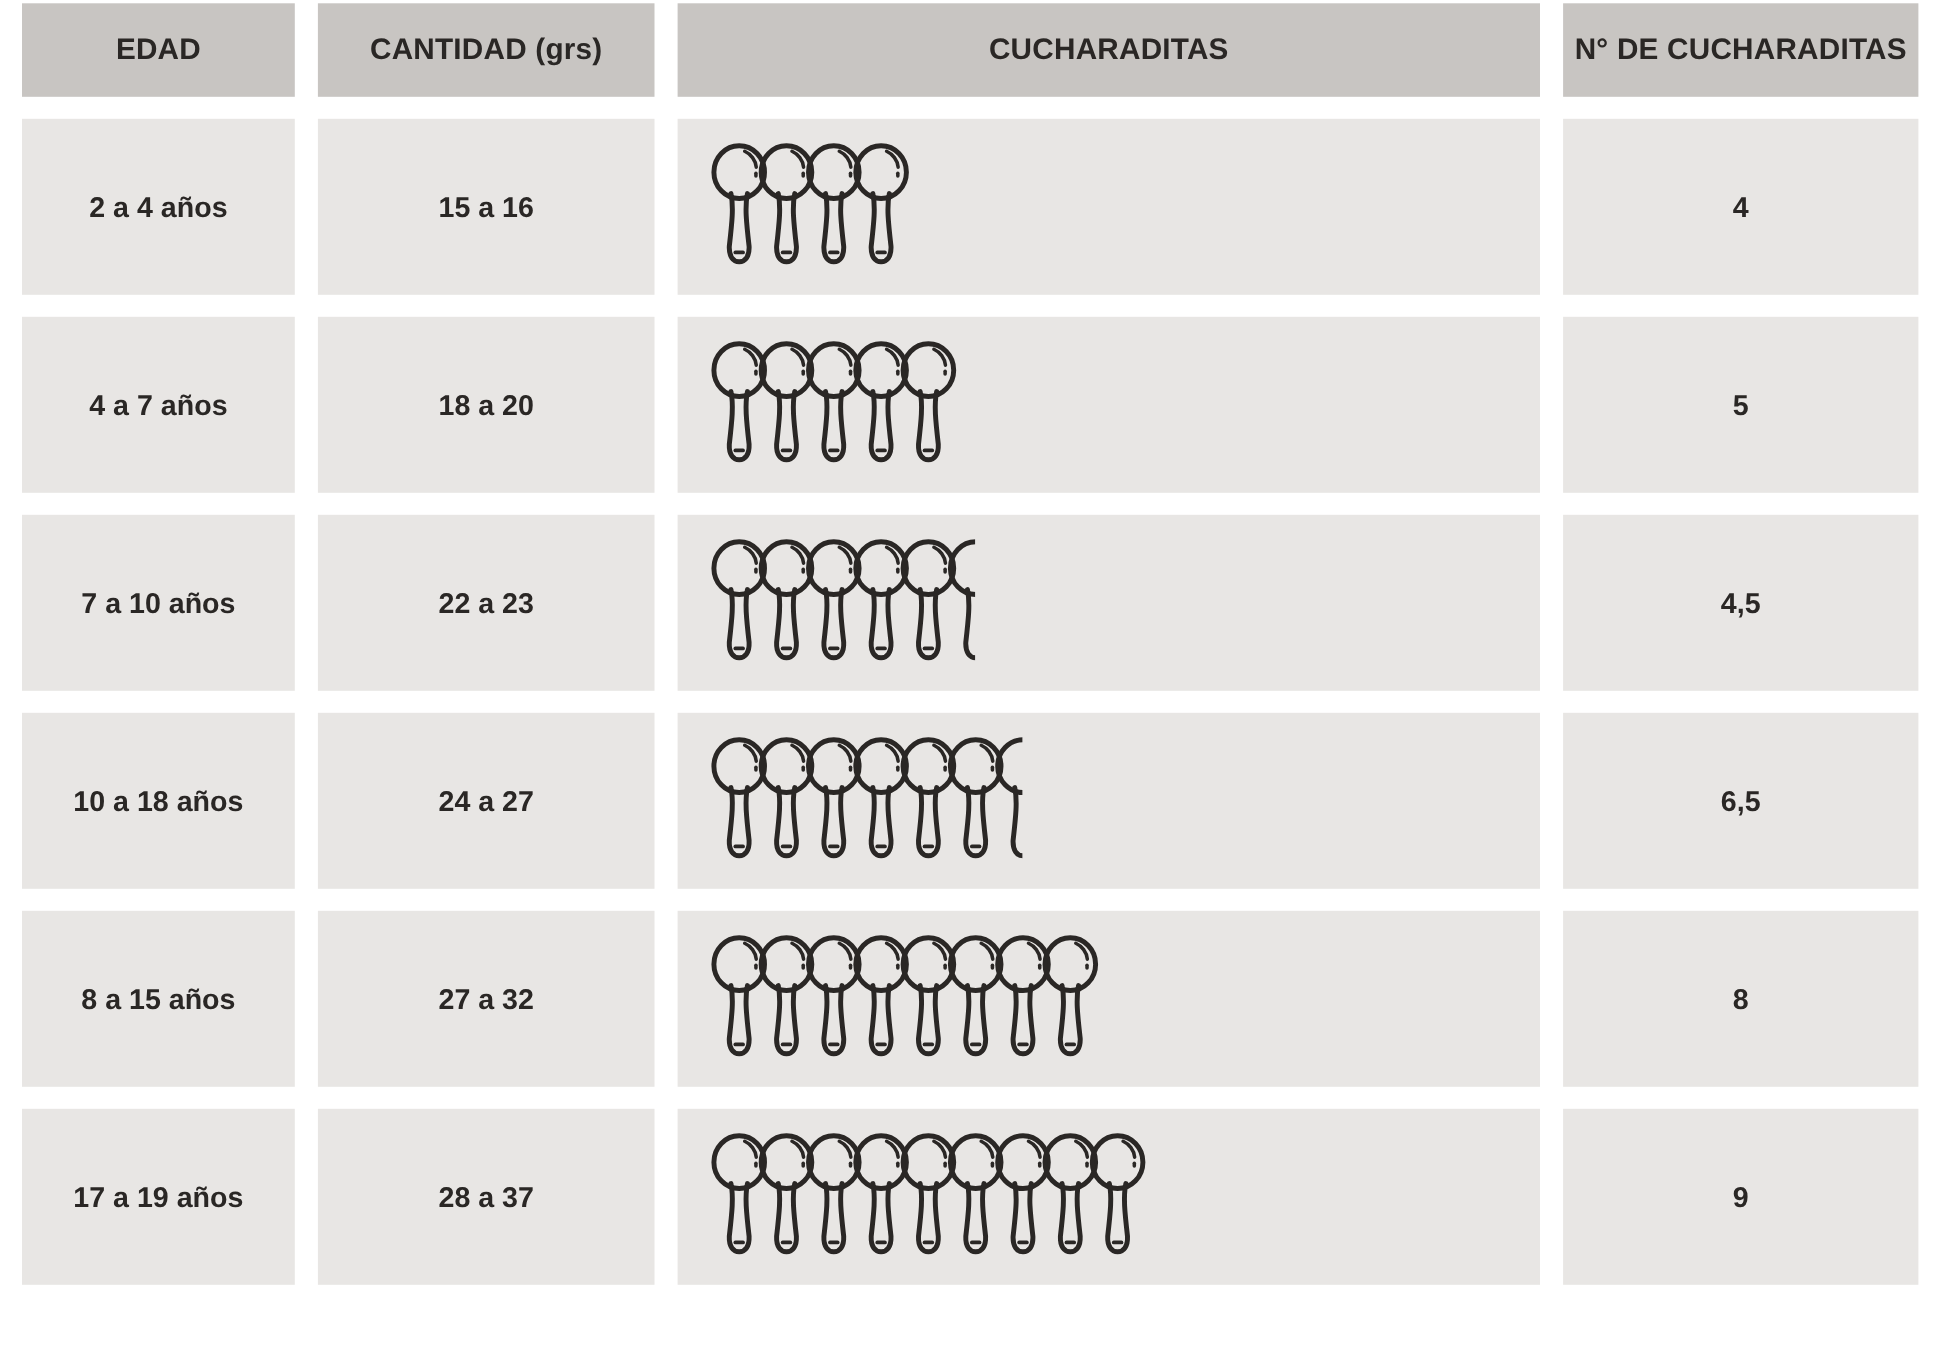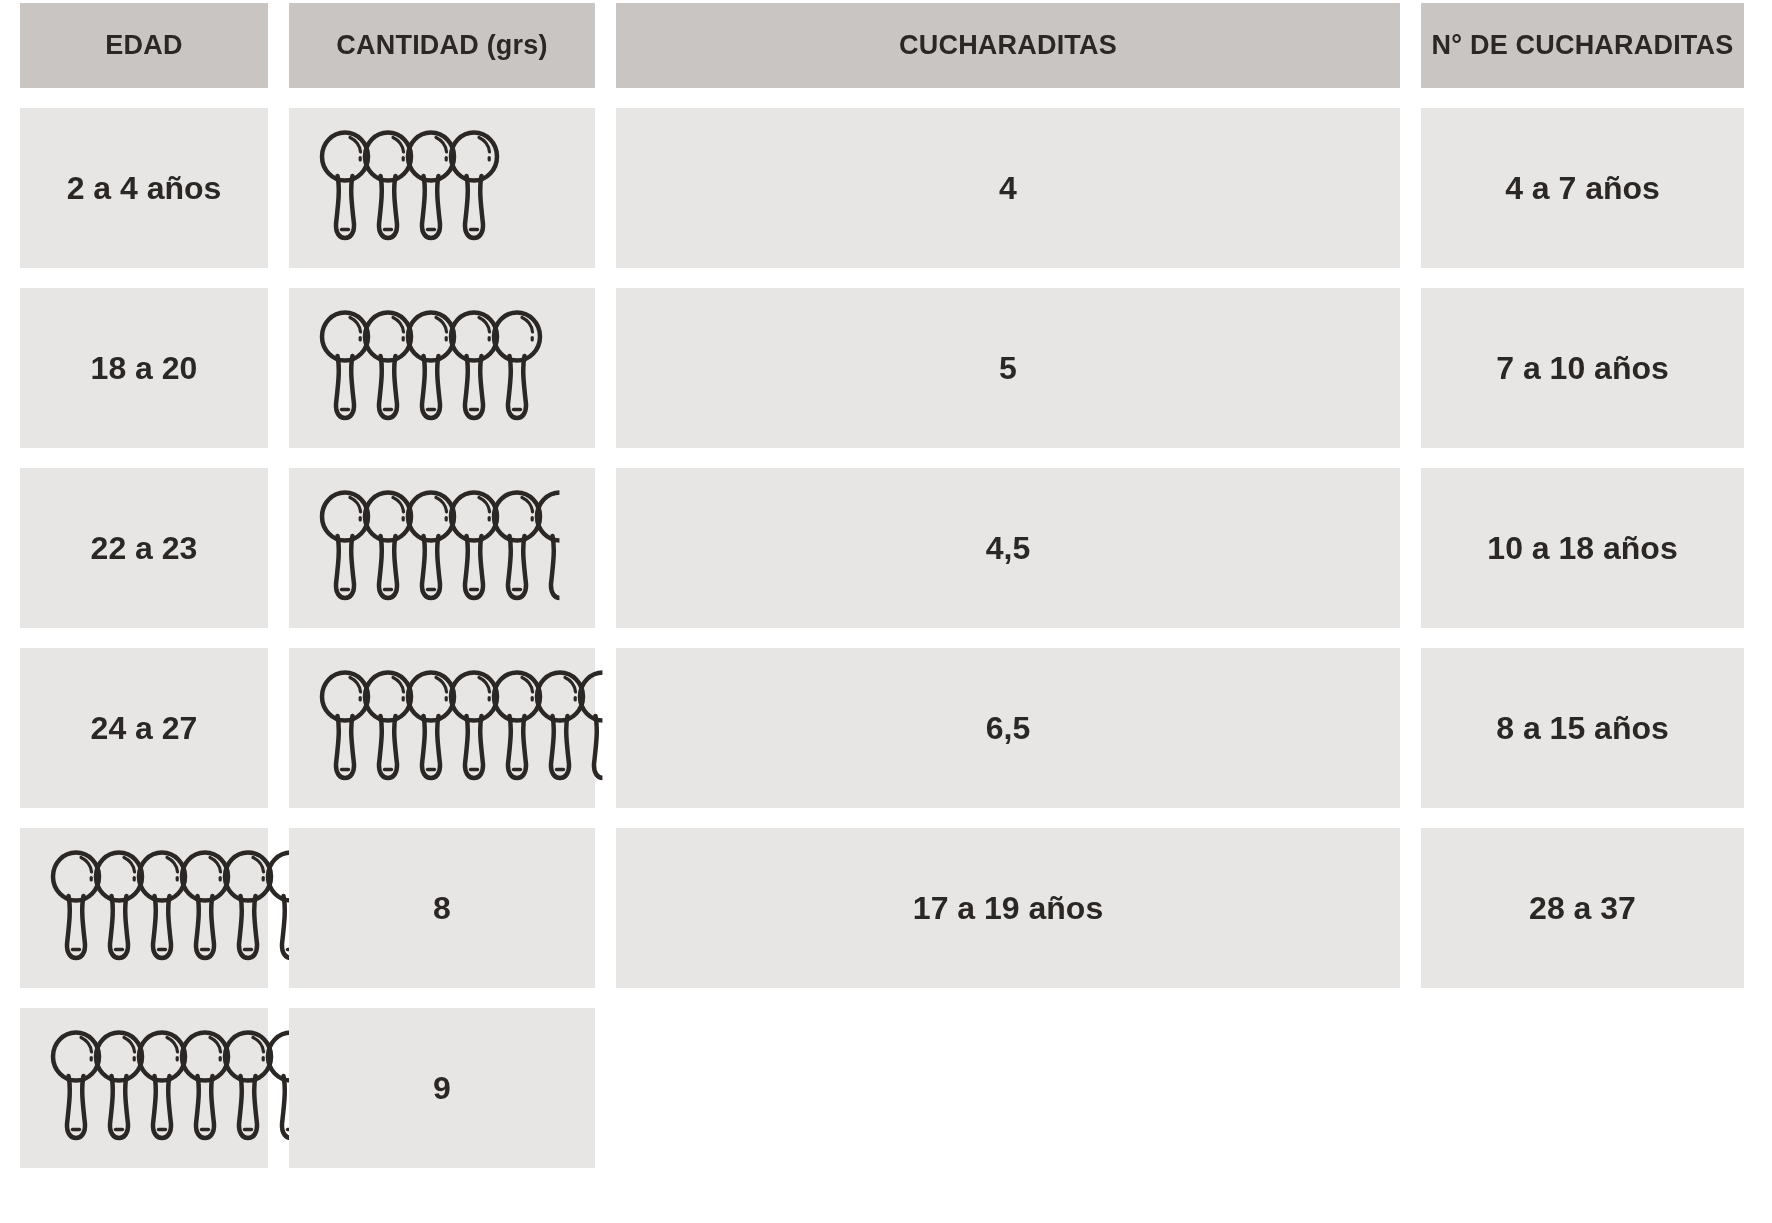--- a/index.html
+++ b/index.html
@@ -30,21 +30,21 @@
     box-sizing:border-box;
     color:var(--text);
   }
   .head{
     background:var(--header-bg);
     font-size:27px;font-weight:700;letter-spacing:0.2px;
     text-align:center;
   }
   .body{
     background:var(--cell-bg);
-    font-size:32px;font-weight:700;
+    font-size:26px;font-weight:700;
     text-align:right;
   }
   .spoons{
     justify-content:flex-start;
     padding-left:28px;
   }
   svg.spoon{
     width:56px;height:116px;
     flex:0 0 auto;
     margin-right:-13px;
@@ -59,20 +59,21 @@
 
 <div class="canvas">
   <div class="grid">
 
     <div class="cell head">EDAD</div>
     <div class="cell head">CANTIDAD (grs)</div>
     <div class="cell head">CUCHARADITAS</div>
     <div class="cell head">N° DE CUCHARADITAS</div>
 
     <div class="cell body">2 a 4 años</div>
+    <div class="cell body">15 a 16</div>
     <div class="cell body spoons">
         <svg class="spoon" viewBox="0 0 56 116" aria-hidden="true">
     <ellipse cx="28" cy="26.5" rx="23" ry="24" fill="none" stroke="currentColor" stroke-width="4.5"></ellipse>
     <path d="M33 7.5 C38.5 10 43 15.5 43.5 22" fill="none" stroke="currentColor" stroke-width="3.2" stroke-linecap="round"></path>
     <line x1="43.2" y1="27.5" x2="43.2" y2="30" stroke="currentColor" stroke-width="3.2" stroke-linecap="round"></line>
     <path d="M20.5 46 C23 58 21.5 72 19 94 C18.6 103 22.5 108 28 108 C33.5 108 37.4 103 37 94 C34.5 72 33 58 35.5 46" fill="none" stroke="currentColor" stroke-width="4.5" stroke-linecap="round" stroke-linejoin="round"></path>
     <line x1="24.5" y1="99.5" x2="31.5" y2="99.5" stroke="currentColor" stroke-width="3.4" stroke-linecap="round"></line>
   </svg>
         <svg class="spoon" viewBox="0 0 56 116" aria-hidden="true">
     <ellipse cx="28" cy="26.5" rx="23" ry="24" fill="none" stroke="currentColor" stroke-width="4.5"></ellipse>
@@ -230,20 +231,21 @@
     <line x1="24.5" y1="99.5" x2="31.5" y2="99.5" stroke="currentColor" stroke-width="3.4" stroke-linecap="round"></line>
   </svg>
         <svg class="spoon half" viewBox="0 0 56 116" aria-hidden="true">
     <ellipse cx="28" cy="26.5" rx="23" ry="24" fill="none" stroke="currentColor" stroke-width="4.5"></ellipse>
     <path d="M20.5 46 C23 58 21.5 72 19 94 C18.6 103 22.5 108 28 108 C33.5 108 37.4 103 37 94 C34.5 72 33 58 35.5 46" fill="none" stroke="currentColor" stroke-width="4.5" stroke-linecap="round" stroke-linejoin="round"></path>
   </svg>
       </div>
     <div class="cell body">6,5</div>
 
     <div class="cell body">8 a 15 años</div>
+    <div class="cell body">27 a 32</div>
     <div class="cell body spoons">
         <svg class="spoon" viewBox="0 0 56 116" aria-hidden="true">
     <ellipse cx="28" cy="26.5" rx="23" ry="24" fill="none" stroke="currentColor" stroke-width="4.5"></ellipse>
     <path d="M33 7.5 C38.5 10 43 15.5 43.5 22" fill="none" stroke="currentColor" stroke-width="3.2" stroke-linecap="round"></path>
     <line x1="43.2" y1="27.5" x2="43.2" y2="30" stroke="currentColor" stroke-width="3.2" stroke-linecap="round"></line>
     <path d="M20.5 46 C23 58 21.5 72 19 94 C18.6 103 22.5 108 28 108 C33.5 108 37.4 103 37 94 C34.5 72 33 58 35.5 46" fill="none" stroke="currentColor" stroke-width="4.5" stroke-linecap="round" stroke-linejoin="round"></path>
     <line x1="24.5" y1="99.5" x2="31.5" y2="99.5" stroke="currentColor" stroke-width="3.4" stroke-linecap="round"></line>
   </svg>
         <svg class="spoon" viewBox="0 0 56 116" aria-hidden="true">
     <ellipse cx="28" cy="26.5" rx="23" ry="24" fill="none" stroke="currentColor" stroke-width="4.5"></ellipse>

